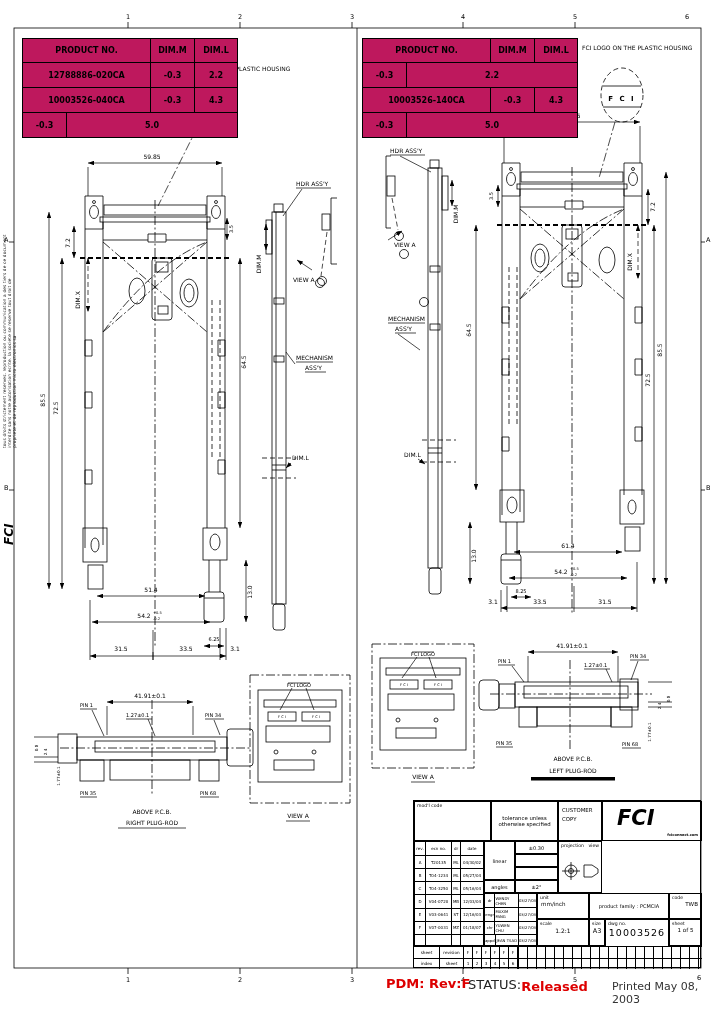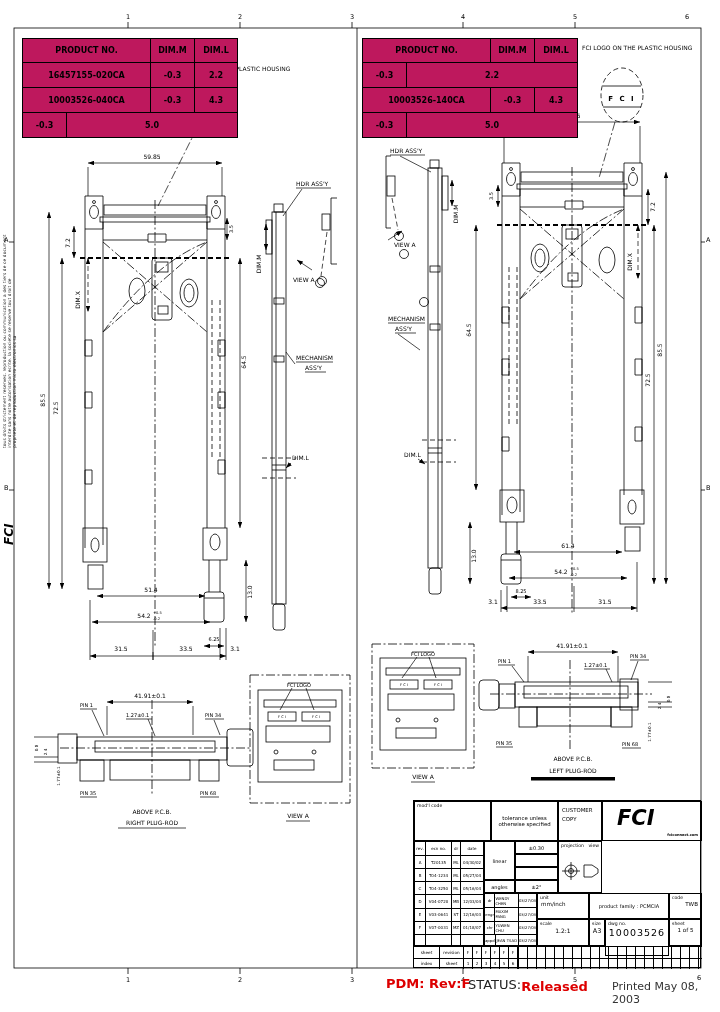--- a/index.html
+++ b/index.html
@@ -392,21 +392,21 @@
 </svg>
 
 
 <div class="spec" style="left:22px;top:38px">
   <div class="sprow">
     <span class="c1">PRODUCT  NO.</span>
     <span class="c2">DIM.M</span>
     <span class="c3">DIM.L</span>
   </div>
   <div class="sprow">
-    <span class="c1">16457155-020CA</span>
+    <span class="c1">12788886-020CA</span>
     <span class="c2">-0.3</span>
     <span class="c3">2.2</span>
   </div>
   <div class="sprow">
     <span class="c1">10003526-040CA</span>
     <span class="c2">-0.3</span>
     <span class="c3">4.3</span>
   </div>
   <div class="sprow">
     <span class="c2">-0.3</span>
@@ -565,21 +565,21 @@
     <span style="display:block;text-align:right;padding:0 3px;font-size:5.6px">TWB</span>
   </div>
   <div class="cell" style="left:123px;top:118px;width:52px;height:27px">
     <span class="lab" style="display:block">scale</span>
     <span style="display:block;text-align:center;font-size:6px">1.2:1</span>
   </div>
   <div class="cell" style="left:175px;top:118px;width:16px;height:27px">
     <span class="lab" style="display:block">size</span>
     <span style="display:block;text-align:center;font-size:6.5px">A3</span>
   </div>
-  <div class="cell" style="left:191px;top:118px;width:64px;height:37px">
+  <div class="cell" style="left:191px;top:118px;width:64px;height:28px">
     <span class="lab" style="display:block">dwg no.</span>
     <span style="display:block;text-align:center;font-size:9.5px;letter-spacing:1px">10003526</span>
   </div>
   <div class="cell" style="left:255px;top:118px;width:33px;height:27px">
     <span class="lab" style="display:block">sheet</span>
     <span style="display:block;text-align:center;font-size:5.6px">1 of 5</span>
   </div>
 
   <div style="position:absolute;left:0;top:145px;width:288px;height:23px">
     <div class="strip">

